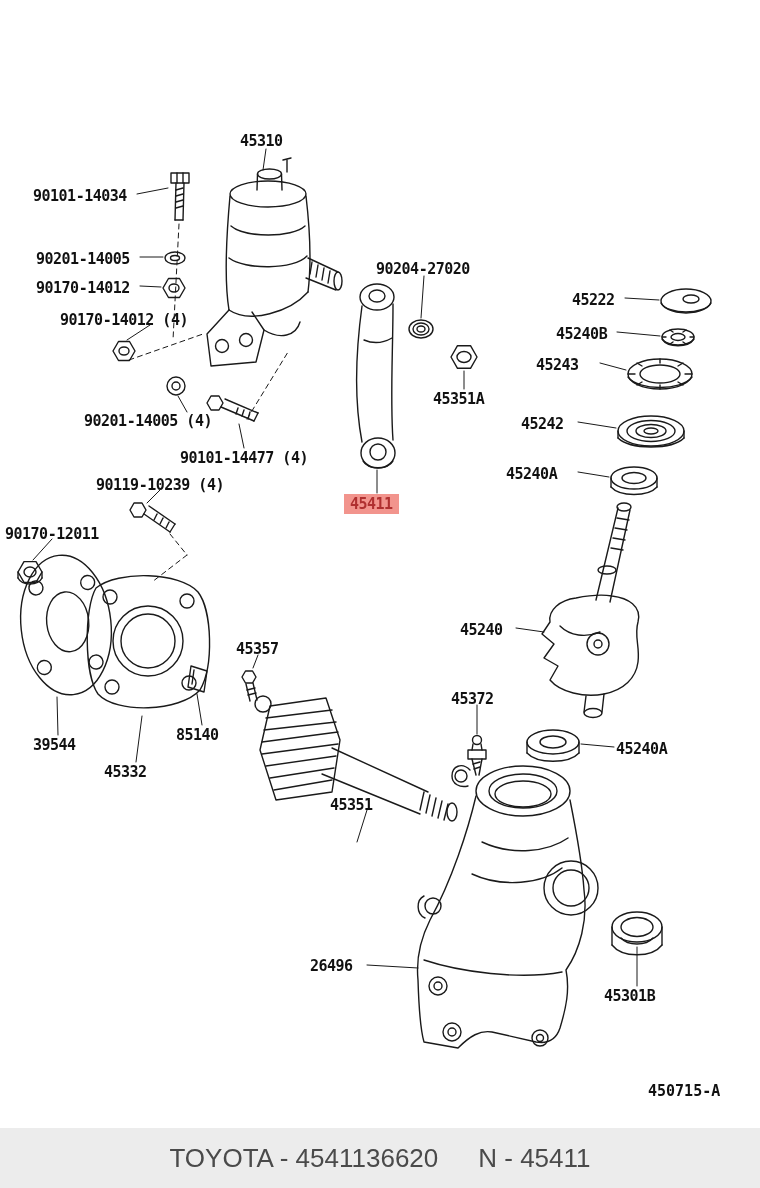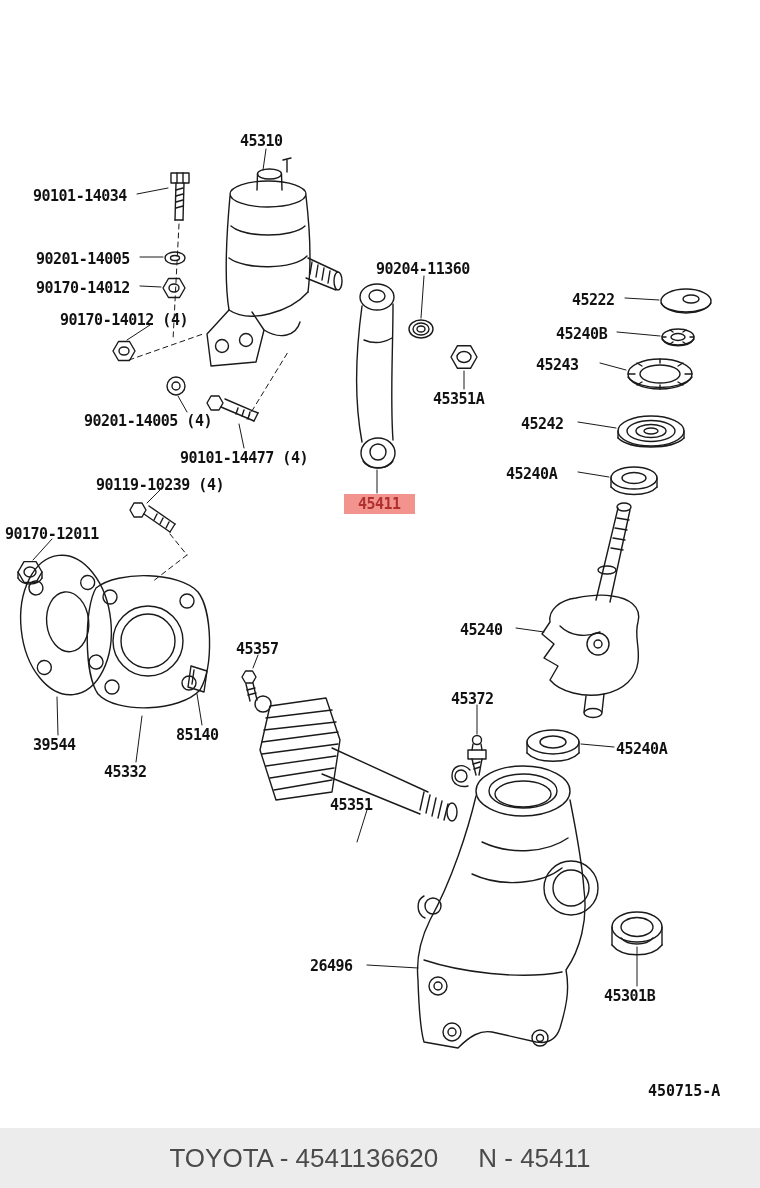--- a/index.html
+++ b/index.html
@@ -1,21 +1,21 @@
 <!DOCTYPE html>
 <html><head>
 <meta charset="utf-8">
 <style>
   html,body{margin:0;padding:0;background:#fff;}
   #page{position:relative;width:760px;height:1188px;background:#ffffff;overflow:hidden;
         font-family:"DejaVu Sans Mono",monospace;text-decoration:underline;}
   #art{position:absolute;left:0;top:0;}
   .lbl{position:absolute;font:700 15px "DejaVu Sans Mono",monospace;color:#111;
        white-space:nowrap;letter-spacing:-0.5px;}
-  .hl{background:#f2948d;color:#b03030;padding:1px 14px;text-align:center;}
+  .hl{background:#f2948d;color:#b03030;padding:1px 6px;text-align:center;}
   .code{position:absolute;font:700 15px "DejaVu Sans Mono",monospace;color:#111;}
   .footer{position:absolute;left:0;top:1128px;width:760px;height:60px;background:#ececec;
           display:flex;align-items:center;justify-content:center;gap:40px;
           font:400 26px "Liberation Sans",sans-serif;color:#4a4a4a;}
 </style>
 </head>
 <body>
 
 <div id="page">
 
@@ -329,21 +329,21 @@
 
 <div class="lbl" style="left:240px;top:132px">45310</div>
 <div class="lbl" style="left:33px;top:187px">90101-14034</div>
 <div class="lbl" style="left:36px;top:250px">90201-14005</div>
 <div class="lbl" style="left:36px;top:279px">90170-14012</div>
 <div class="lbl" style="left:60px;top:311px">90170-14012 (4)</div>
 <div class="lbl" style="left:84px;top:412px">90201-14005 (4)</div>
 <div class="lbl" style="left:180px;top:449px">90101-14477 (4)</div>
 <div class="lbl" style="left:96px;top:476px">90119-10239 (4)</div>
 <div class="lbl" style="left:5px;top:525px">90170-12011</div>
-<div class="lbl" style="left:376px;top:260px">90204-11360</div>
+<div class="lbl" style="left:376px;top:260px">90204-27020</div>
 <div class="lbl" style="left:572px;top:291px">45222</div>
 <div class="lbl" style="left:556px;top:325px">45240B</div>
 <div class="lbl" style="left:536px;top:356px">45243</div>
 <div class="lbl" style="left:433px;top:390px">45351A</div>
 <div class="lbl" style="left:521px;top:415px">45242</div>
 <div class="lbl" style="left:506px;top:465px">45240A</div>
 <div class="lbl" style="left:460px;top:621px">45240</div>
 <div class="lbl" style="left:451px;top:690px">45372</div>
 <div class="lbl" style="left:616px;top:740px">45240A</div>
 <div class="lbl" style="left:236px;top:640px">45357</div>

